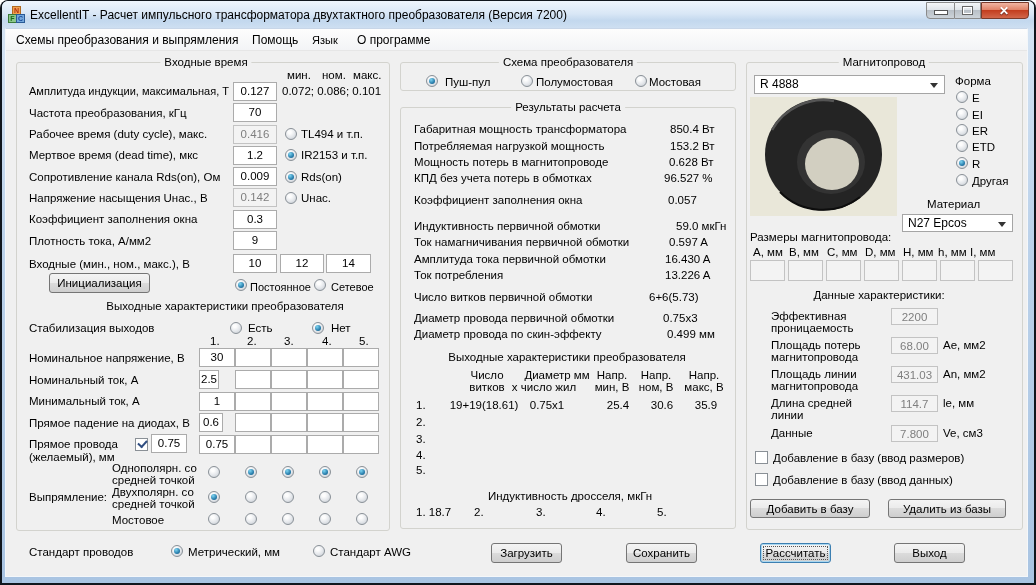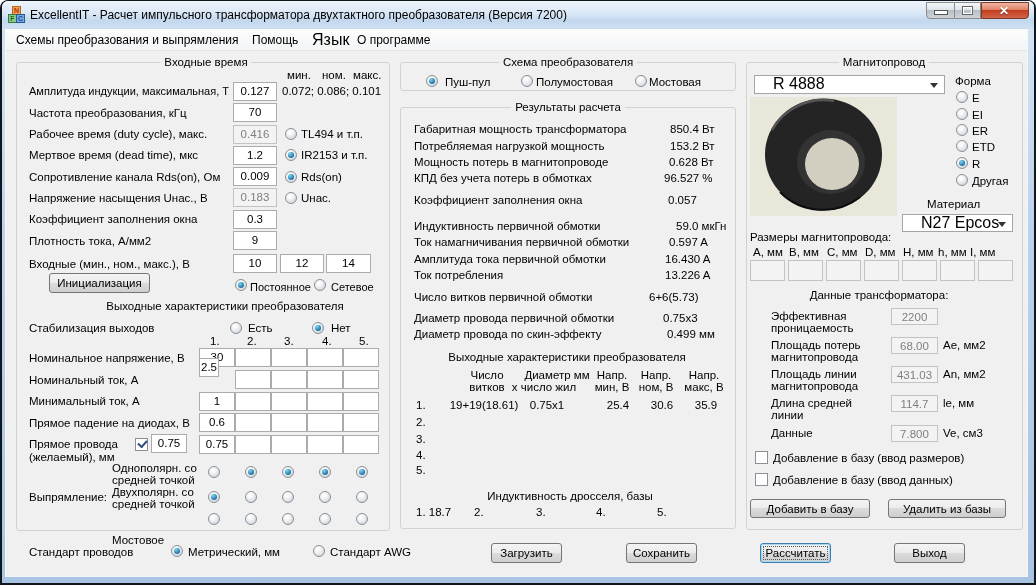--- a/index.html
+++ b/index.html
@@ -12,21 +12,21 @@
 .t{position:absolute;white-space:nowrap;line-height:14px;font-size:11.5px}
 .gb{position:absolute;border:1px solid #d3d3ce;border-radius:3px}
 .gt{position:absolute;background:#f0f0f0;padding:0 4px;white-space:nowrap;line-height:14px;font-size:11.5px}
 .tf{position:absolute;height:19px;background:#fff;border:1px solid #ababab;text-align:center;line-height:17px;font-size:11.5px}
 .tf.d{background:#f3f3f3;border-color:#c3c3c3;color:#7f7f7f}
 .rb{position:absolute;width:12px;height:12px;border:1px solid #899097;border-radius:50%;background:radial-gradient(circle at 38% 32%,#fdfdfd 15%,#e4e7eb 55%,#bfc5cb)}
 .rb.on::after{content:"";position:absolute;left:2px;top:2px;width:6px;height:6px;border-radius:50%;background:radial-gradient(circle at 35% 30%,#7ed5f2,#2a7fad 60%,#10567e)}
 .cb{position:absolute;width:13px;height:13px;border:1px solid #8a9096;background:#fff}
 .cb.on::after{content:"";position:absolute;left:2px;top:1px;width:7px;height:4px;border-left:2px solid #2f4d80;border-bottom:2px solid #2f4d80;transform:rotate(-48deg)}
 .btn{position:absolute;background:linear-gradient(#f4f4f4,#ebebeb 48%,#dcdcdc 48%,#cecece);border:1px solid #757575;border-radius:3px;text-align:center;line-height:18px;font-size:11.5px}
-.combo{position:absolute;background:#fff;border:1px solid #a5a5a5;line-height:16px;padding-left:18px;font-size:16px}
+.combo{position:absolute;background:#fff;border:1px solid #a5a5a5;line-height:16px;padding-left:5px;font-size:12px}
 .combo::after{content:"";position:absolute;right:6px;top:7px;border:4px solid transparent;border-top:5px solid #333;border-bottom:0}
 .ctr{transform:translateX(-50%)}
 </style></head>
 <body>
 <div id="outer"></div>
 <div id="band"></div>
 <div id="title"></div>
 <svg style="position:absolute;left:8px;top:6px" width="17" height="17">
 <rect x="4.5" y="0.5" width="8" height="8" fill="#f0a050" stroke="#b06a20"></rect>
 <text x="8.5" y="7" font-size="7" font-weight="bold" fill="#b03010" text-anchor="middle">N</text>
@@ -41,21 +41,21 @@
  <div style="position:absolute;left:29px;top:0;width:26px;height:17px;background:linear-gradient(#f4f6f8,#dfe4e9 45%,#b9c0c7 50%,#cdd3d9);border:1px solid #8a8a8a;border-left:none"></div>
  <div style="position:absolute;left:55px;top:0;width:48px;height:17px;background:linear-gradient(#f0b5a2,#e08268 45%,#c33e1f 50%,#d2674a);border:1px solid #7a3a2a;border-radius:0 0 4px 0"></div>
  <div style="position:absolute;left:9px;top:9px;width:12px;height:3px;background:#fff;outline:1px solid #555"></div>
  <div style="position:absolute;left:37px;top:5px;width:9px;height:7px;border:1px solid #fff;outline:1px solid #666"></div>
  <div style="position:absolute;left:73px;top:2px;color:#fff;font-weight:bold;font-size:12px;text-shadow:0 1px 1px #60221a">✕</div>
 </div>
 <div id="client"></div>
 <div id="menubar"></div>
 <div class="t" style="left:16px;top:33px;font-size:12px">Схемы преобразования и выпрямления</div>
 <div class="t" style="left:252px;top:33px;font-size:12px">Помощь</div>
-<div class="t" style="left:312px;top:33px;font-size:16px">Язык</div>
+<div class="t" style="left:312px;top:33px;font-size:11px">Язык</div>
 <div class="t" style="left:357px;top:33px;font-size:12px">О программе</div>
 
 <div class="gb" style="left:16px;top:62px;width:374px;height:469px"></div>
 <div class="gt ctr" style="left:206px;top:55px">Входные время</div>
 <div class="t" style="left:287px;top:68px">мин.</div>
 <div class="t" style="left:322px;top:68px">ном.</div>
 <div class="t" style="left:353px;top:68px">макс.</div>
 <div class="t" style="left:29px;top:84px;font-size:11px">Амплитуда индукции, максимальная, Т</div>
 <div class="t" style="left:29px;top:106px">Частота преобразования, кГц</div>
 <div class="t" style="left:29px;top:127px">Рабочее время (duty cycle), макс.</div>
@@ -63,21 +63,21 @@
 <div class="t" style="left:29px;top:170px">Сопротивление канала Rds(on), Ом</div>
 <div class="t" style="left:29px;top:191px">Напряжение насыщения Uнас., В</div>
 <div class="t" style="left:29px;top:212px">Коэффициент заполнения окна</div>
 <div class="t" style="left:29px;top:234px">Плотность тока, А/мм2</div>
 <div class="t" style="left:29px;top:257px">Входные (мин., ном., макс.), В</div>
 <div class="tf" style="left:233px;top:82px;width:44px">0.127</div>
 <div class="tf" style="left:233px;top:103px;width:44px">70</div>
 <div class="tf d" style="left:233px;top:125px;width:44px">0.416</div>
 <div class="tf" style="left:233px;top:146px;width:44px">1.2</div>
 <div class="tf" style="left:233px;top:167px;width:44px">0.009</div>
-<div class="tf d" style="left:233px;top:188px;width:44px">0.183</div>
+<div class="tf d" style="left:233px;top:188px;width:44px">0.142</div>
 <div class="tf" style="left:233px;top:210px;width:44px">0.3</div>
 <div class="tf" style="left:233px;top:231px;width:44px">9</div>
 <div class="tf" style="left:233px;top:254px;width:44px">10</div>
 <div class="tf" style="left:280px;top:254px;width:44px">12</div>
 <div class="tf" style="left:326px;top:254px;width:45px">14</div>
 <div class="t" style="left:282px;top:84px">0.072; 0.086; 0.101</div>
 <div class="rb" style="left:285px;top:128px"></div>
 <div class="t" style="left:301px;top:127px">TL494 и т.п.</div>
 <div class="rb on" style="left:285px;top:149px"></div>
 <div class="t" style="left:301px;top:148px">IR2153 и т.п.</div>
@@ -99,31 +99,31 @@
 <div class="t" style="left:210px;top:334px">1.</div>
 <div class="t" style="left:247px;top:334px">2.</div>
 <div class="t" style="left:284px;top:334px">3.</div>
 <div class="t" style="left:322px;top:334px">4.</div>
 <div class="t" style="left:359px;top:334px">5.</div>
 <div class="tf" style="left:199px;top:348px;width:36px">30</div>
 <div class="tf" style="left:235px;top:348px;width:36px"></div>
 <div class="tf" style="left:271px;top:348px;width:36px"></div>
 <div class="tf" style="left:307px;top:348px;width:36px"></div>
 <div class="tf" style="left:343px;top:348px;width:36px"></div>
-<div class="tf" style="left:199px;top:358px;width:20px">2.5</div>
+<div class="tf" style="left:199px;top:370px;width:20px">2.5</div>
 <div class="tf" style="left:235px;top:370px;width:36px"></div>
 <div class="tf" style="left:271px;top:370px;width:36px"></div>
 <div class="tf" style="left:307px;top:370px;width:36px"></div>
 <div class="tf" style="left:343px;top:370px;width:36px"></div>
 <div class="tf" style="left:199px;top:392px;width:36px">1</div>
 <div class="tf" style="left:235px;top:392px;width:36px"></div>
 <div class="tf" style="left:271px;top:392px;width:36px"></div>
 <div class="tf" style="left:307px;top:392px;width:36px"></div>
 <div class="tf" style="left:343px;top:392px;width:36px"></div>
-<div class="tf" style="left:199px;top:413px;width:36px">0.6</div>
+<div class="tf" style="left:199px;top:413px;width:24px">0.6</div>
 <div class="tf" style="left:235px;top:413px;width:36px"></div>
 <div class="tf" style="left:271px;top:413px;width:36px"></div>
 <div class="tf" style="left:307px;top:413px;width:36px"></div>
 <div class="tf" style="left:343px;top:413px;width:36px"></div>
 <div class="tf" style="left:199px;top:435px;width:36px">0.75</div>
 <div class="tf" style="left:235px;top:435px;width:36px"></div>
 <div class="tf" style="left:271px;top:435px;width:36px"></div>
 <div class="tf" style="left:307px;top:435px;width:36px"></div>
 <div class="tf" style="left:343px;top:435px;width:36px"></div>
 <div class="rb" style="left:208px;top:466px"></div>
@@ -147,21 +147,21 @@
 <div class="t" style="left:29px;top:416px">Прямое падение на диодах, В</div>
 <div class="t" style="left:29px;top:437px">Прямое провода</div>
 <div class="t" style="left:29px;top:450px">(желаемый), мм</div>
 <div class="cb on" style="left:135px;top:438px"></div>
 <div class="tf" style="left:151px;top:434px;width:36px">0.75</div>
 <div class="t" style="left:29px;top:490px">Выпрямление:</div>
 <div class="t" style="left:112px;top:461px">Однополярн. со</div>
 <div class="t" style="left:112px;top:473px">средней точкой</div>
 <div class="t" style="left:112px;top:485px">Двухполярн. со</div>
 <div class="t" style="left:112px;top:497px">средней точкой</div>
-<div class="t" style="left:112px;top:533px">Мостовое</div>
+<div class="t" style="left:112px;top:513px">Мостовое</div>
 <div class="t" style="left:29px;top:545px">Стандарт проводов</div>
 <div class="rb on" style="left:171px;top:545px"></div>
 <div class="t" style="left:188px;top:545px">Метрический, мм</div>
 <div class="rb" style="left:313px;top:545px"></div>
 <div class="t" style="left:330px;top:545px">Стандарт AWG</div>
 
 <div class="gb" style="left:400px;top:62px;width:336px;height:29px"></div>
 <div class="gt ctr" style="left:568px;top:55px">Схема преобразователя</div>
 <div class="rb on" style="left:426px;top:75px"></div>
 <div class="t" style="left:445px;top:75px">Пуш-пул</div>
@@ -209,21 +209,21 @@
 <div class="t" style="left:416px;top:398px">1.</div>
 <div class="t ctr" style="left:484px;top:398px">19+19(18.61)</div>
 <div class="t ctr" style="left:547px;top:398px">0.75x1</div>
 <div class="t ctr" style="left:618px;top:398px">25.4</div>
 <div class="t ctr" style="left:662px;top:398px">30.6</div>
 <div class="t ctr" style="left:706px;top:398px">35.9</div>
 <div class="t" style="left:416px;top:415px">2.</div>
 <div class="t" style="left:416px;top:432px">3.</div>
 <div class="t" style="left:416px;top:448px">4.</div>
 <div class="t" style="left:416px;top:463px">5.</div>
-<div class="gt ctr" style="left:570px;top:489px">Индуктивность дросселя, базы</div>
+<div class="gt ctr" style="left:570px;top:489px">Индуктивность дросселя, мкГн</div>
 <div class="t" style="left:416px;top:505px">1. 18.7</div>
 <div class="t" style="left:474px;top:505px">2.</div>
 <div class="t" style="left:536px;top:505px">3.</div>
 <div class="t" style="left:596px;top:505px">4.</div>
 <div class="t" style="left:657px;top:505px">5.</div>
 <div class="btn" style="left:491px;top:543px;width:71px;height:20px">Загрузить</div>
 <div class="btn" style="left:626px;top:543px;width:71px;height:20px">Сохранить</div>
 
 <div class="gb" style="left:746px;top:62px;width:277px;height:468px"></div>
 <div class="gt ctr" style="left:884px;top:55px">Магнитопровод</div>
@@ -259,21 +259,21 @@
 <div class="t" style="left:903px;top:245px">H, мм</div>
 <div class="t" style="left:938px;top:245px">h, мм</div>
 <div class="t" style="left:970px;top:245px">I, мм</div>
 <div class="tf d" style="left:750px;top:260px;width:35px;height:21px"></div>
 <div class="tf d" style="left:788px;top:260px;width:35px;height:21px"></div>
 <div class="tf d" style="left:826px;top:260px;width:35px;height:21px"></div>
 <div class="tf d" style="left:864px;top:260px;width:35px;height:21px"></div>
 <div class="tf d" style="left:902px;top:260px;width:35px;height:21px"></div>
 <div class="tf d" style="left:940px;top:260px;width:35px;height:21px"></div>
 <div class="tf d" style="left:978px;top:260px;width:35px;height:21px"></div>
-<div class="gt ctr" style="left:879px;top:288px">Данные трансформатора:</div>
+<div class="gt ctr" style="left:879px;top:288px">Данные характеристики:</div>
 <div class="t" style="left:771px;top:309px">Эффективная</div>
 <div class="t" style="left:771px;top:321px">проницаемость</div>
 <div class="tf d" style="left:891px;top:308px;width:47px;height:17px">2200</div>
 <div class="t" style="left:771px;top:338px">Площадь потерь</div>
 <div class="t" style="left:771px;top:350px">магнитопровода</div>
 <div class="tf d" style="left:891px;top:337px;width:47px;height:17px">68.00</div>
 <div class="t" style="left:943px;top:338px">Ae, мм2</div>
 <div class="t" style="left:771px;top:367px">Площадь линии</div>
 <div class="t" style="left:771px;top:379px">магнитопровода</div>
 <div class="tf d" style="left:891px;top:366px;width:47px;height:17px">431.03</div>

